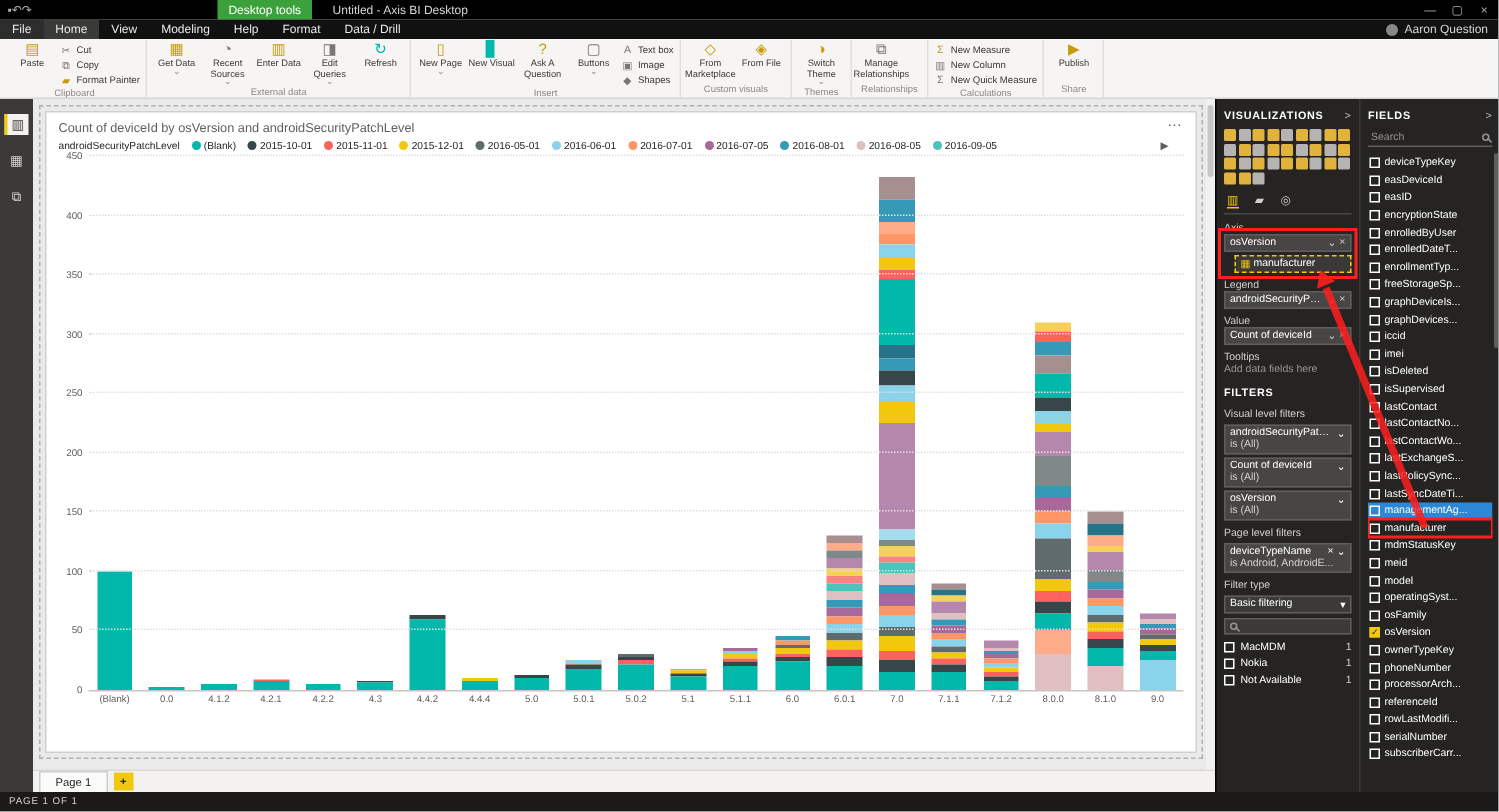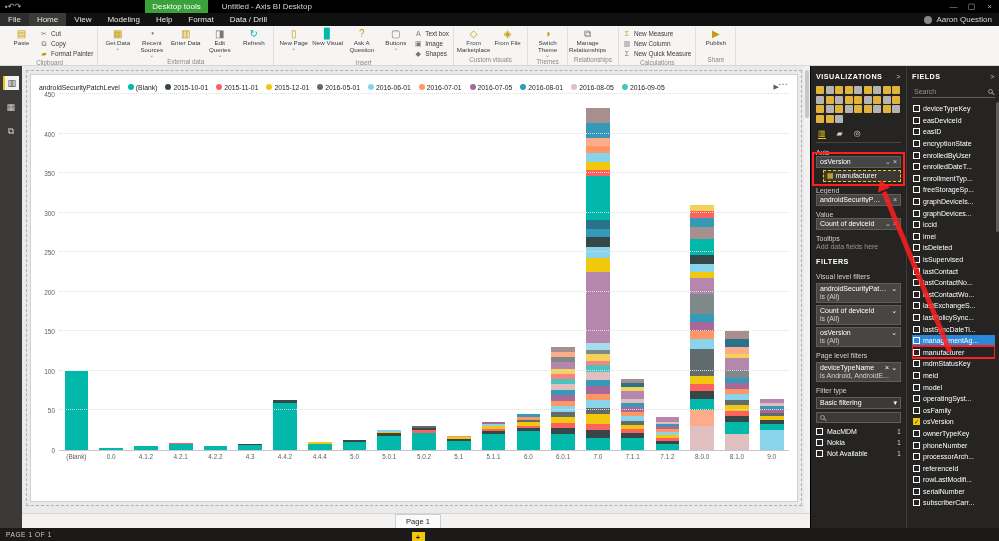--- a/index.html
+++ b/index.html
@@ -59,21 +59,21 @@
   .plot { flex:1; position:relative; border-bottom:1px solid #c8c6c4; }
   .gridline { position:absolute; left:0; right:0; border-top:1px dotted #e1dfdd; }
   .bars { position:absolute; inset:0; display:flex; align-items:flex-end; }
   .slot { flex:1; display:flex; justify-content:center; align-items:flex-end; height:100%; }
   .bar { width:68%; display:flex; flex-direction:column-reverse; }
   .seg { width:100%; }
   .x-axis { display:flex; margin-left:20px; font-size:6.4px; color:#605e5c; margin-top:2px; }
   .x-label { flex:1; text-align:center; white-space:nowrap; }
 
   
-  .pagebar { height:15px; background:#f3f2f1; border-top:1px solid #d8d6d4; display:flex; align-items:center; padding-left:4px; gap:4px; font-size:7.5px;flex-direction:column; }
+  .pagebar { height:15px; background:#f3f2f1; border-top:1px solid #d8d6d4; display:flex; align-items:center; padding-left:4px; gap:4px; font-size:7.5px; }
   .page-tab { padding:0 10px; height:14px; line-height:14px; background:#fbfbfb; border:1px solid #d0cecc; border-bottom:none; color:#252423; }
   .add-page { width:13px; height:12px; background:var(--accent); color:#252423; text-align:center; line-height:12px; font-weight:bold; }
   .statusbar { height:13px; background:#1b1a19; color:#d2d0ce; font-size:6.5px; display:flex; align-items:center; padding-left:6px; letter-spacing:0.6px; }
 
   
   .panel { background:#252423; color:#fff; padding:4px 5px; display:flex; flex-direction:column; gap:3px; font-size:7px; }
   .viz-panel { width:96px; border-left:1px solid #000; }
   .fields-panel { width:93px; border-left:1px solid #3b3a39; position:relative; padding-right:4px; }
   .panel-header { display:flex; justify-content:space-between; font-size:7.2px; letter-spacing:0.5px; font-weight:bold; padding:2px 0; }
   .panel-header .chev { color:#c8c6c4; font-weight:normal; }
@@ -305,20 +305,21 @@
 
     <div class="rail" id="left-rail">
         <div class="rail-item active"><span>▥</span></div>
         <div class="rail-item"><span>▦</span></div>
         <div class="rail-item"><span>⧉</span></div>
       </div>
 
     <div class="canvas-col">
       <div class="canvas">
         <div class="card">
+          <div class="card-title">Count of deviceId by osVersion and androidSecurityPatchLevel</div>
           <div class="more">…</div>
           <div class="legend-row">
             <span id="legend-title">androidSecurityPatchLevel</span>
             <span id="legend-items" style="display:flex;gap:8px">
                 <span class="lg-item">
                   <span class="lg-dot" style="background: rgb(1, 184, 170);"></span>
                   <span>(Blank)</span>
                 </span>
                 <span class="lg-item">
                   <span class="lg-dot" style="background: rgb(55, 70, 73);"></span>

